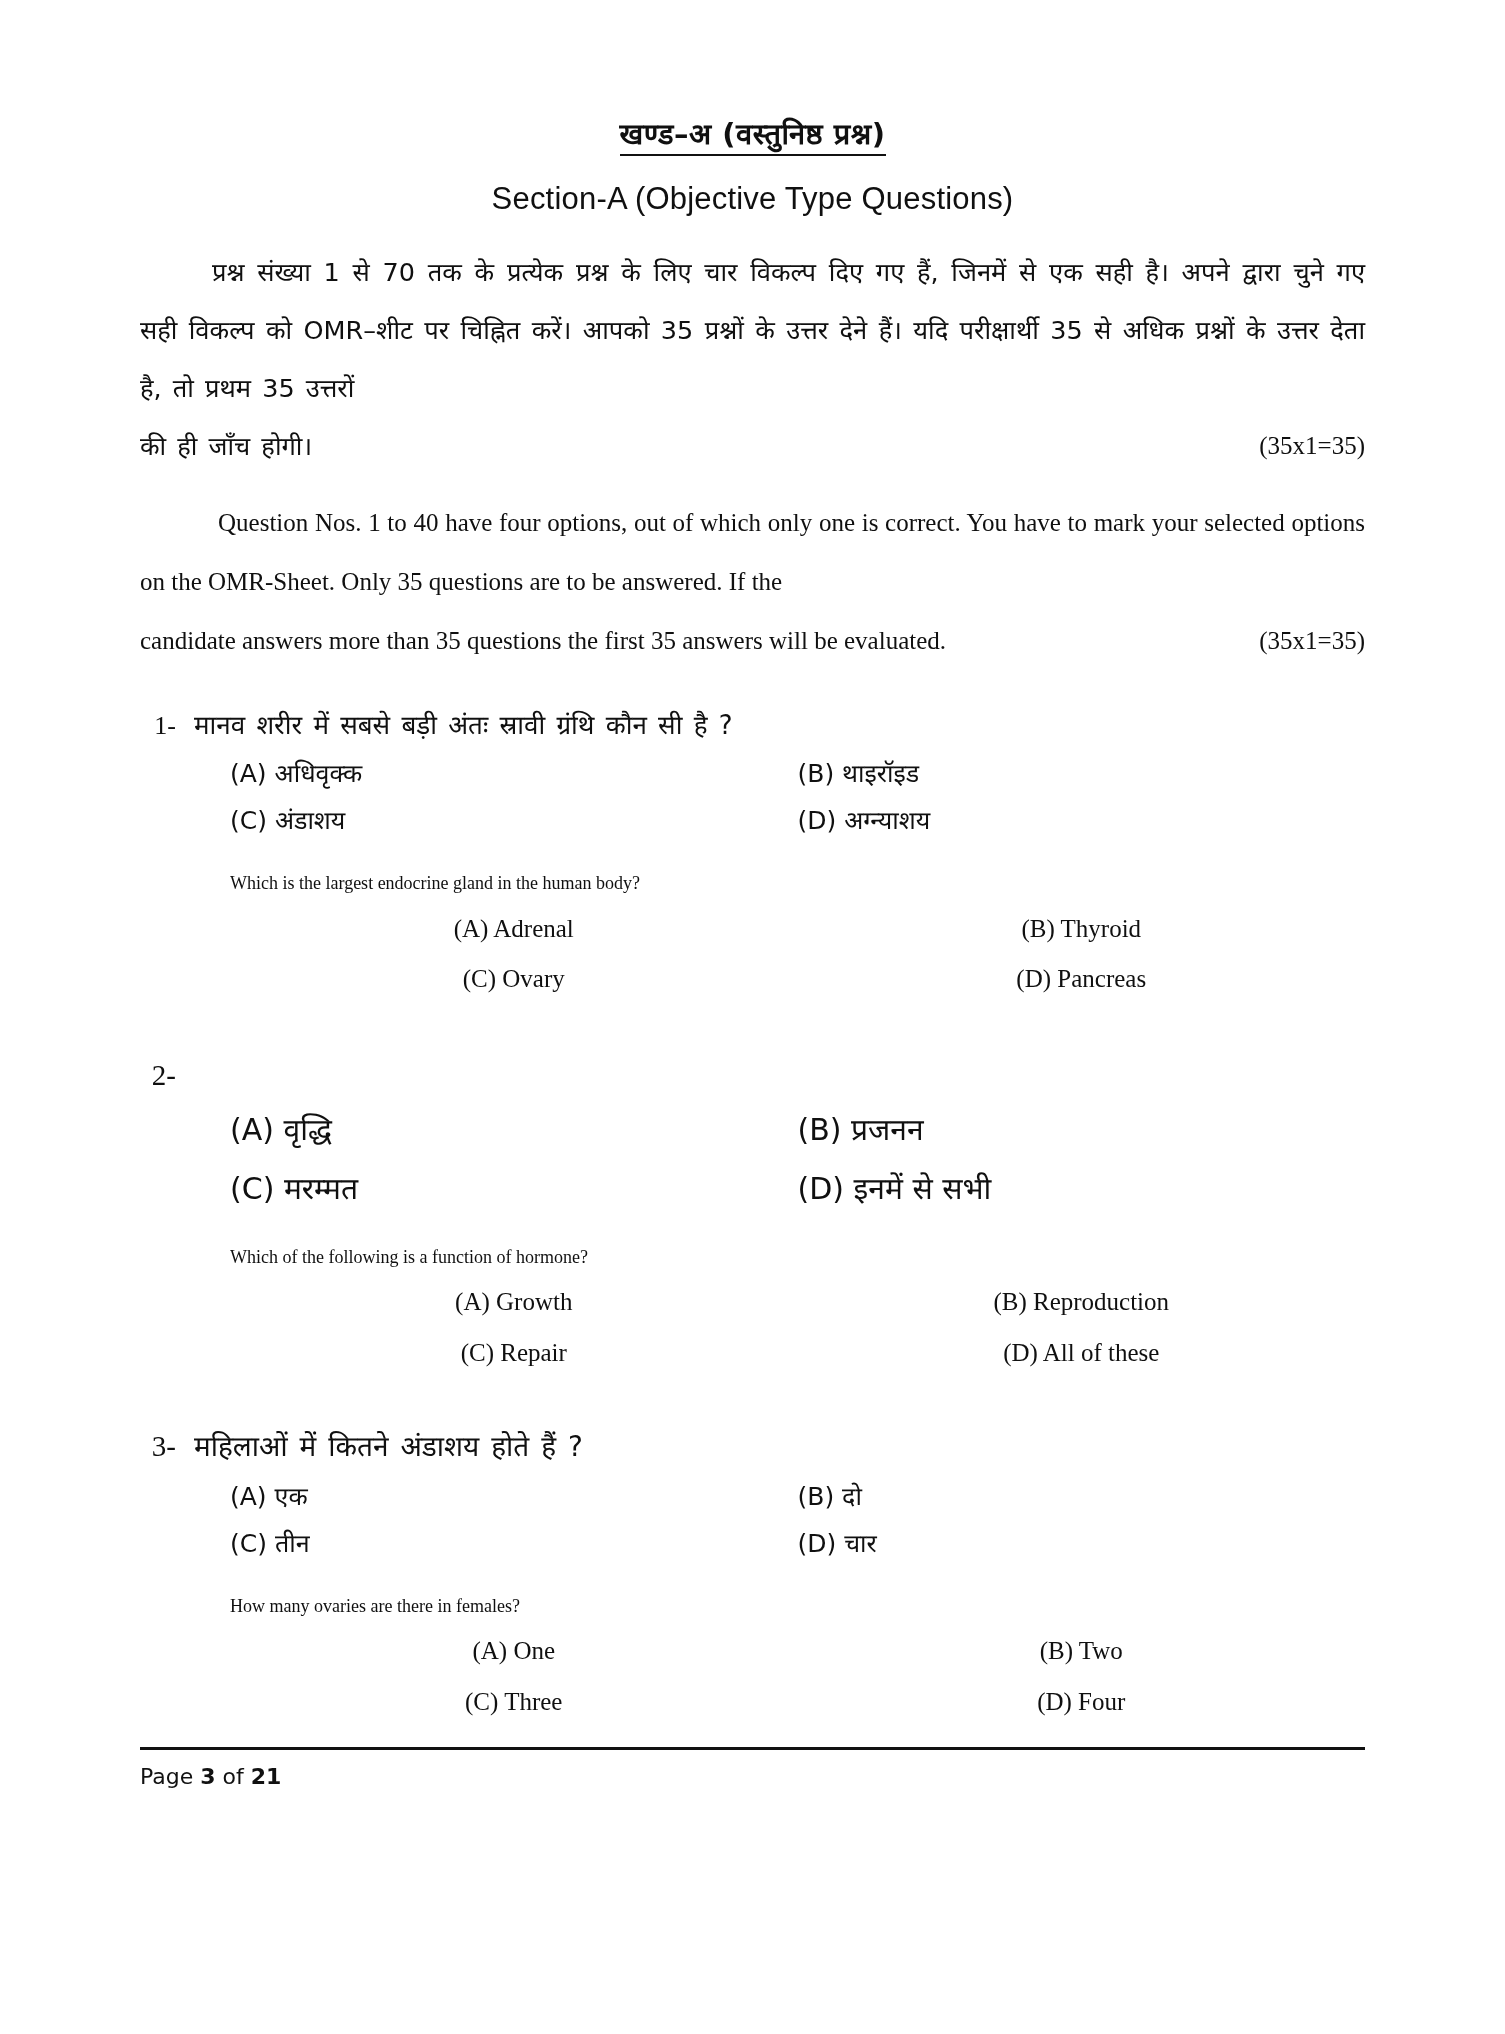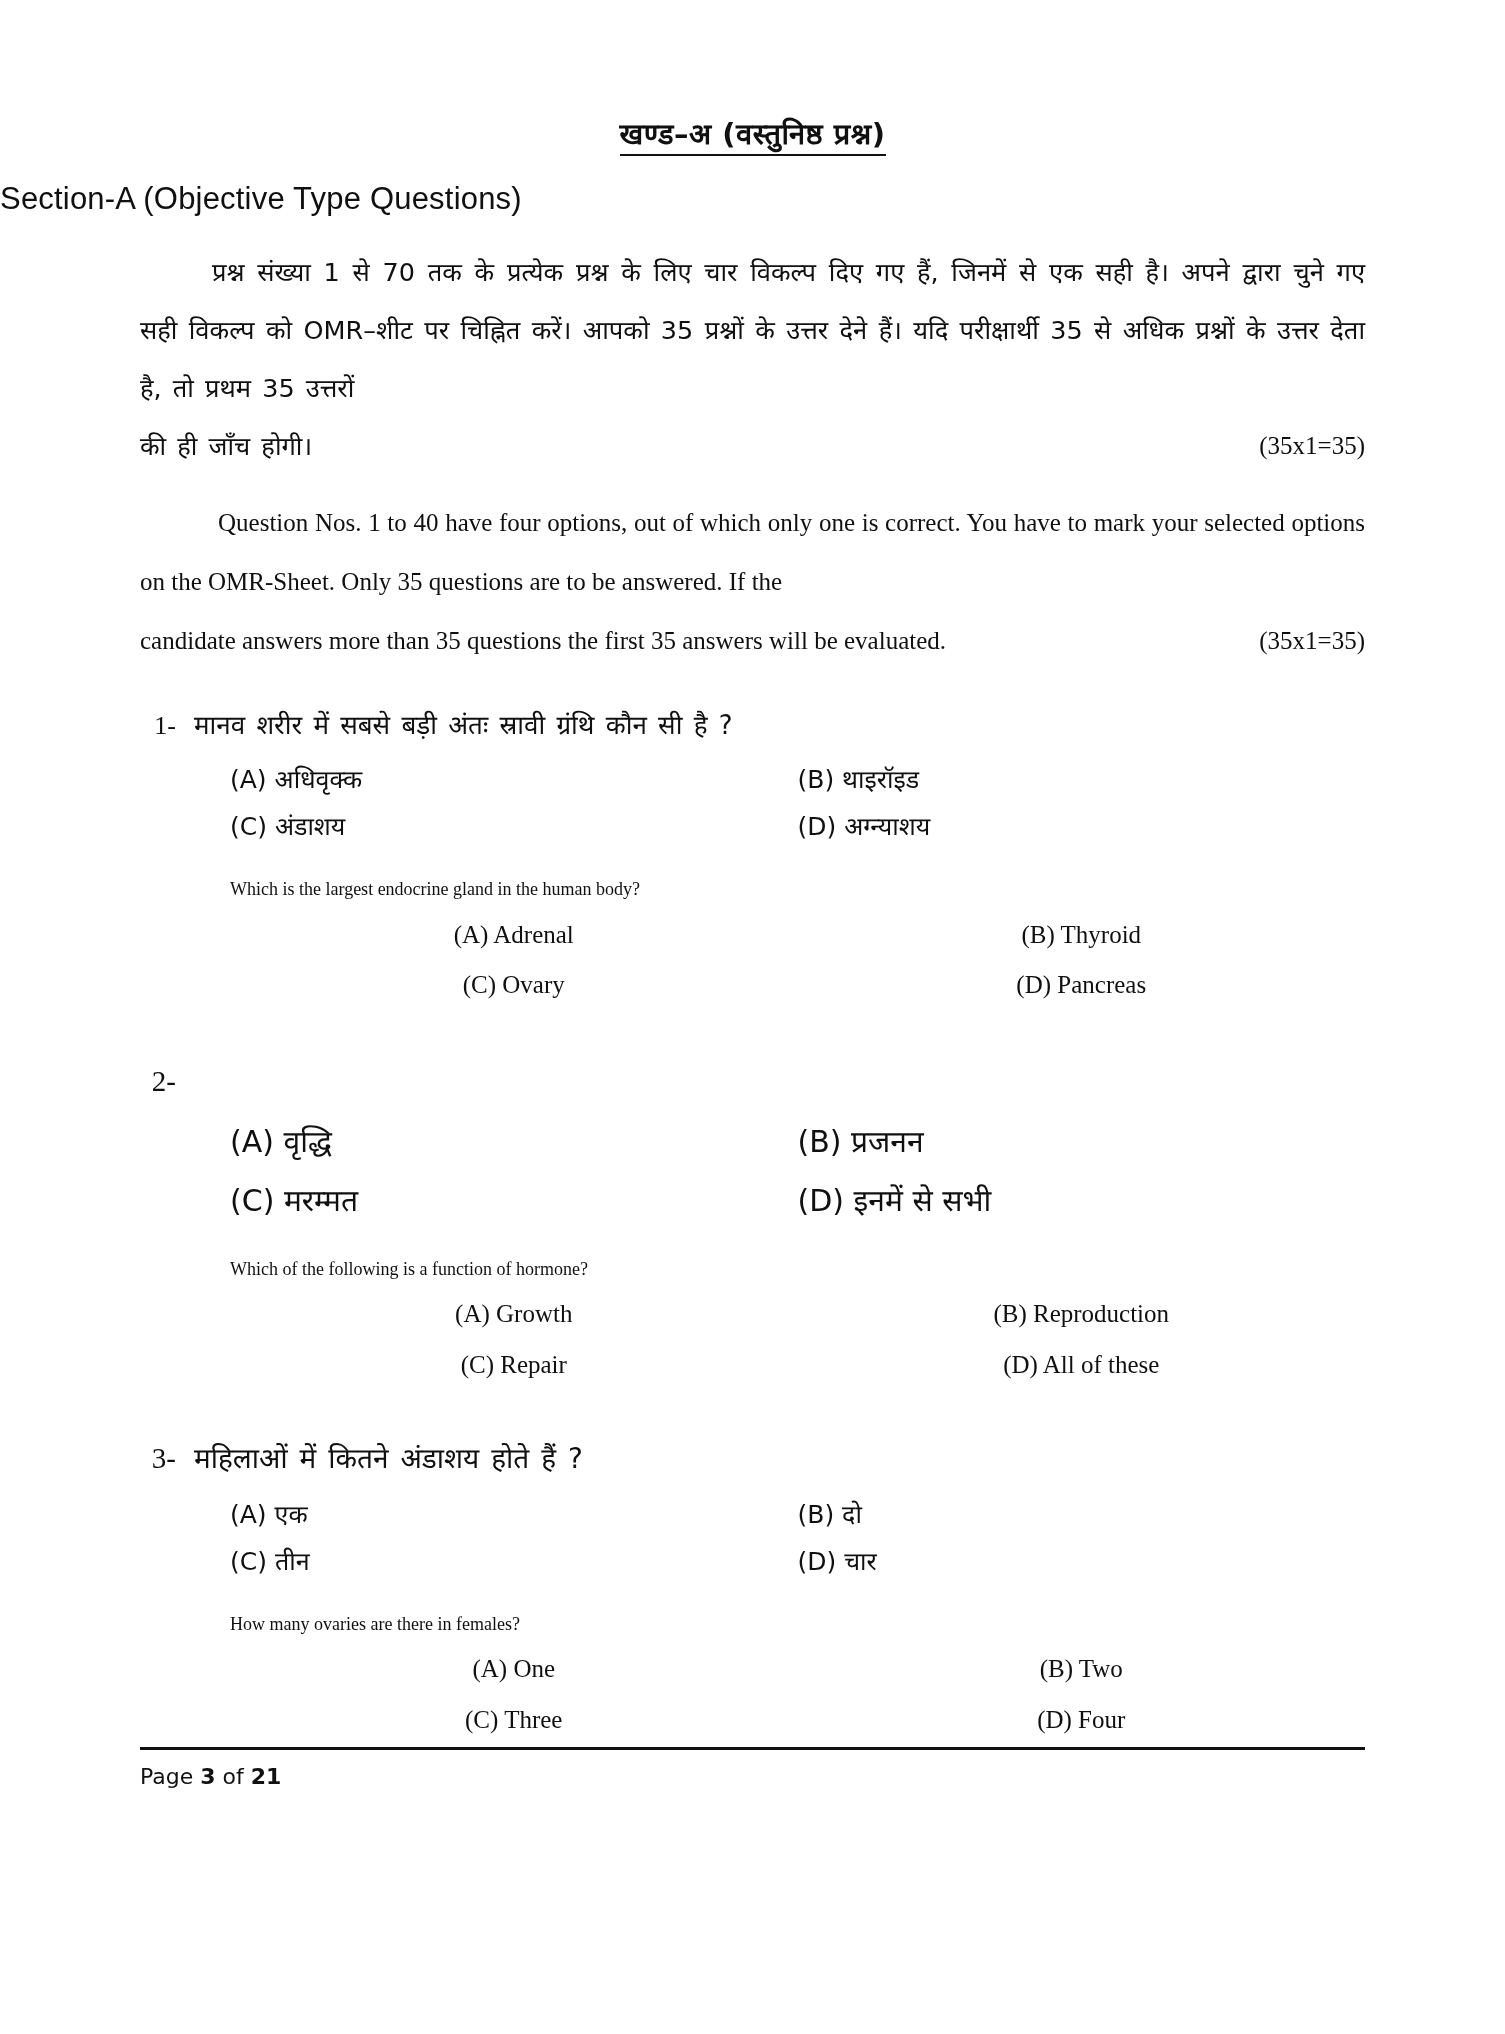--- a/index.html
+++ b/index.html
@@ -35,20 +35,21 @@
     margin: 0;
     padding-top: 118px;
     line-height: 1.15;
   }
   .hindi-heading span.u {
     border-bottom: 2px solid #111;
     padding-bottom: 3px;
   }
 
   .english-heading {
+    text-align: center;
     font-family: "Liberation Sans", "DejaVu Sans", sans-serif;
     font-size: 31px;
     font-weight: 400;
     margin: 0;
     padding-top: 30px;
     letter-spacing: 0.2px;
   }
 
   
   .instr-hindi {
@@ -118,21 +119,21 @@
     word-spacing: 3px;
   }
   .q-text-hi.big {
     font-size: 28px;
   }
 
   .opt-grid {
     display: flex;
     flex-wrap: wrap;
     padding-left: 90px;
-    margin-top: 14px;
+    margin-top: 8px;
   }
   .opt {
     width: 50%;
     box-sizing: border-box;
     padding: 7px 0;
   }
   .opt-hi {
     font-family: "DejaVu Sans", "Liberation Sans", sans-serif;
     font-size: 25px;
     line-height: 1.3;

